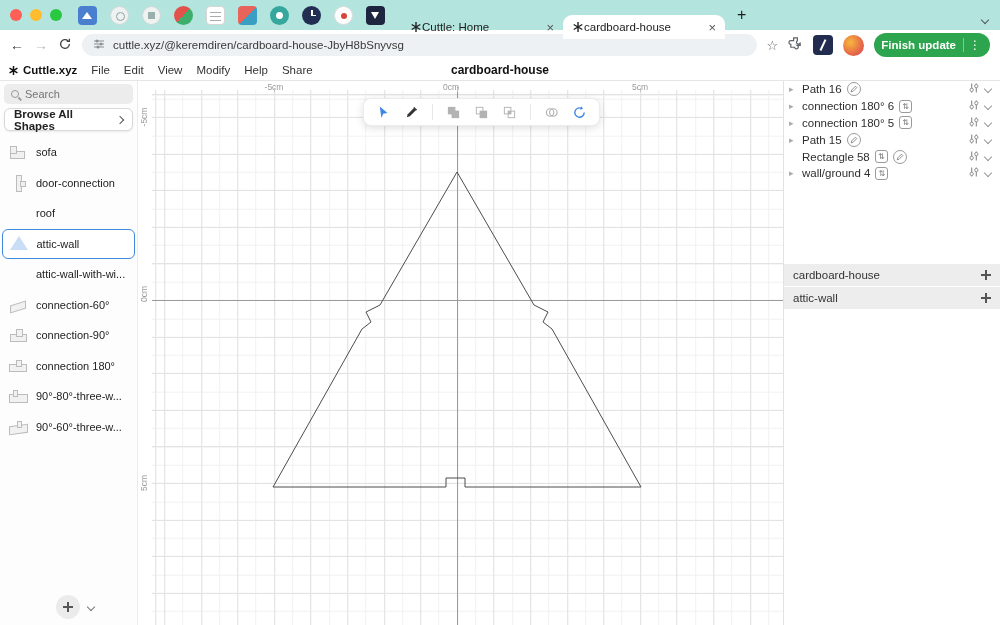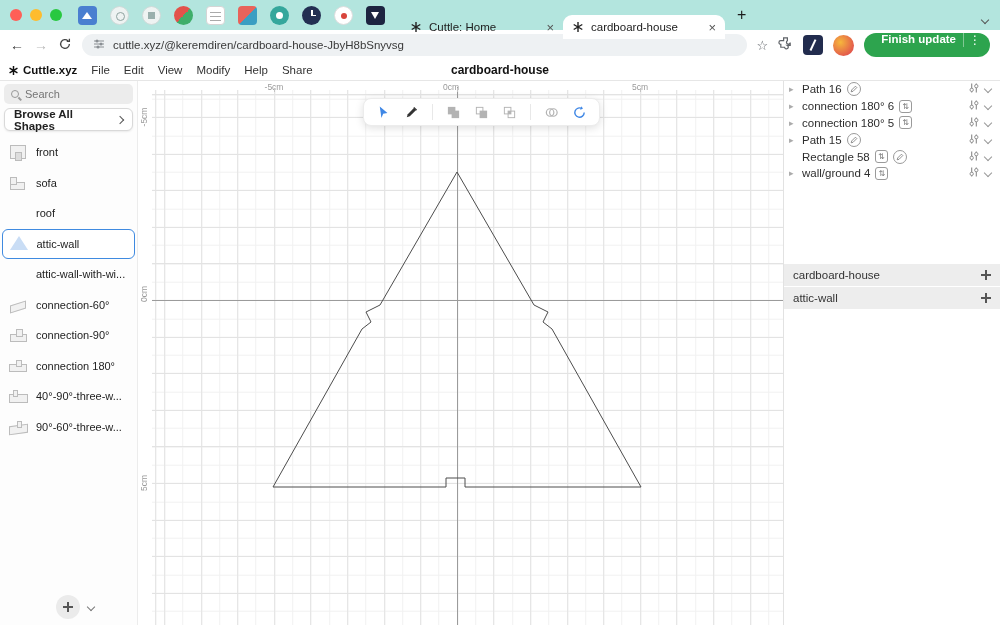--- a/index.html
+++ b/index.html
@@ -27,41 +27,41 @@
   .e7{background:#35a79c}
   .e7::after{content:"";position:absolute;left:6px;top:6px;width:7px;height:7px;border-radius:50%;background:#fff}
   .e8{background:#232f52}
   .e8::after{content:"";position:absolute;left:9px;top:4px;width:1.5px;height:6px;background:#fff}
   .e8::before{content:"";position:absolute;left:9px;top:9px;width:5px;height:1.5px;background:#fff}
   .e9{background:#fff;border:1px solid #ddd}
   .e9::after{content:"";position:absolute;left:6px;top:6px;width:6px;height:6px;border-radius:50%;background:#d8453c}
   .e10{border-radius:4px;background:#1d2440}
   .e10::after{content:"";position:absolute;left:5px;top:6px;border-left:4.5px solid transparent;border-right:4.5px solid transparent;border-top:7px solid #fff}
 
-  .tab { display:flex; align-items:center; gap:7px; width:162px; height:24px; margin-top:24px; padding:0 9px; border-radius:9px 9px 0 0; font-size:11.5px; color:#1c1c1c; }
+  .tab { display:flex; align-items:center; width:162px; height:24px; margin-top:24px; padding:0 9px; border-radius:9px 9px 0 0; font-size:11.5px; color:#1c1c1c; }
   .tab .ttl { flex:1; white-space:nowrap; overflow:hidden; text-overflow:ellipsis; }
   .tab.active { background:#fff; }
   .tab .close { font-size:13px; color:#555; line-height:1; }
   .newtab { font-size:16px; color:#1c1c1c; margin-left:12px; line-height:1; }
   .tabbar-end { position:absolute; right:12px; top:12px; }
   .chev { width:6px; height:6px; border-right:1.5px solid #555; border-bottom:1.5px solid #555; transform:rotate(45deg); display:inline-block; }
   .chev.right { transform:rotate(-45deg); }
   .favicon svg { display:block; }
 
   
   .btoolbar { height:30px; background:#fff; display:flex; align-items:center; padding:0 10px; gap:10px; }
   .navarr { font-size:14px; color:#3a3a3a; }
   .navarr.dis { color:#b9b9b9; }
   .urlpill { flex:1; max-width:700px; height:22px; border-radius:11px; background:#eef1f3; display:flex; align-items:center; gap:8px; padding:0 11px; }
   .urltext { font-size:11.5px; color:#3a3a3a; white-space:nowrap; overflow:hidden; }
   .star { font-size:13px; color:#5f6368; }
   .pinext { width:20px; height:20px; border-radius:4px; background:#222c4e; position:relative; }
   .pinext::after{content:"";position:absolute;left:9px;top:4px;width:1.5px;height:12px;background:#fff;transform:rotate(25deg)}
   .avatar { width:21px; height:21px; border-radius:50%; background:radial-gradient(circle at 35% 35%, #f6b73c, #e2574c 75%); }
-  .finishbtn { height:24px; border-radius:13px; background:#2da44e; color:#fff; display:flex; align-items:flex-start; padding:0 4px 0 17px; gap:7px; font-size:11.5px; font-weight:bold; }
+  .finishbtn { height:24px; border-radius:13px; background:#2da44e; color:#fff; display:flex; align-items:center; padding:0 4px 0 7px; gap:7px; font-size:11.5px; font-weight:bold; }
   .finishbtn .dots { font-size:12px; padding:0 5px; border-left:1px solid rgba(255,255,255,.4); font-weight:normal; }
 
   
   .menubar { height:21px; background:#fff; border-bottom:1px solid #e6e6e6; display:flex; align-items:center; padding:0 8px; gap:14px; position:relative; }
   .logo { display:flex; align-items:flex-end; gap:4px; font-weight:bold; font-size:11.5px; color:#111; }
   .mitem { font-size:11.5px; color:#333; }
   .doctitle { position:absolute; left:0; right:0; text-align:center; font-size:12px; font-weight:bold; color:#111; pointer-events:none; }
 
   
   .main { display:flex; height:544px; }
@@ -246,26 +246,26 @@
       <div class="searchbox">
         <span class="mag"></span>
         <input placeholder="Search" style="">
       </div>
       <div class="browsebtn">
         <span>Browse All Shapes</span>
         <span class="chev right"></span>
       </div>
       <div class="slist">
         <div class="sitem">
-          <span class="th th-front"></span>
-          <span>front</span>
-        </div>
-        <div class="sitem">
           <span class="th th-sofa"></span>
           <span>sofa</span>
+        </div>
+        <div class="sitem">
+          <span class="th th-doorconn"></span>
+          <span>door-connection</span>
         </div>
         <div class="sitem">
           <span class="th th-empty"></span>
           <span>roof</span>
         </div>
         <div class="sitem selected">
           <span class="th th-attic"></span>
           <span>attic-wall</span>
         </div>
         <div class="sitem">
@@ -279,21 +279,21 @@
         <div class="sitem">
           <span class="th th-conn90"></span>
           <span>connection-90°</span>
         </div>
         <div class="sitem">
           <span class="th th-conn180"></span>
           <span>connection 180°</span>
         </div>
         <div class="sitem">
           <span class="th th-comb"></span>
-          <span>40°-90°-three-w...</span>
+          <span>90°-80°-three-w...</span>
         </div>
         <div class="sitem">
           <span class="th th-comb2"></span>
           <span>90°-60°-three-w...</span>
         </div>
       </div>
       <div class="sfooter">
         <span class="addshape">
             <span class="plus"></span>
           </span>

